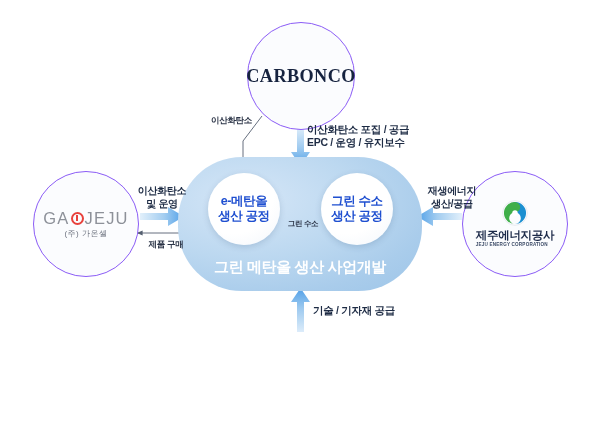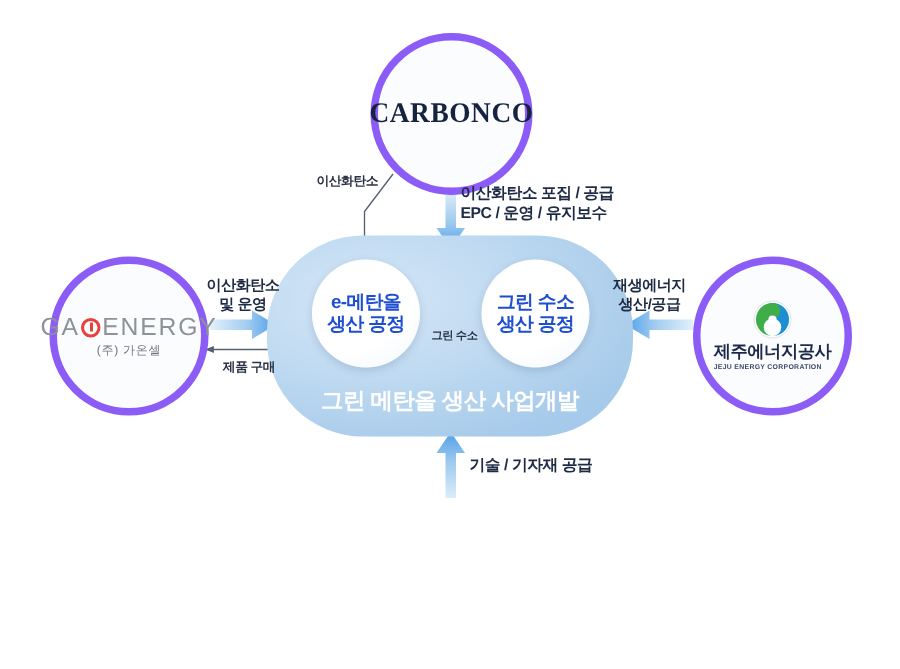--- a/index.html
+++ b/index.html
@@ -27,21 +27,21 @@
     top: 0;
     width: 600px;
     height: 446px;
   }
 
   
   .partner {
     position: absolute;
     border-radius: 50%;
     background: #fbfcfe;
-    border: 5px solid #8b5cf6;
+    border: 1px solid #8b5cf6;
     box-sizing: border-box;
     display: flex;
     flex-direction: column;
     align-items: center;
     justify-content: center;
     text-align: center;
   }
   .partner-carbonco {
     left: 247px; top: 22px;
     width: 108px; height: 108px;
@@ -230,21 +230,21 @@
     color: #2a3346;
   }
   .lbl-greenh2 {
     left: 284px; top: 219px;
     font-size: 7.5px;
     width: 38px;
     text-align: center;
     color: #2a3346;
   }
   .lbl-renewable {
-    left: 402px; top: 185px;
+    left: 421px; top: 185px;
     font-size: 10px;
     width: 62px;
     text-align: center;
   }
   .lbl-tech {
     left: 313px; top: 304px;
     font-size: 10.5px;
   }
 </style>
 </head>
@@ -324,21 +324,21 @@
 
   <div class="partner partner-carbonco">
     <div class="carbonco-word">CARBONCO</div>
   </div>
 
   <div class="partner partner-gaoncell">
     <div class="gaoncell-wrap">
       <div class="gaoncell-word">
         <span>GA</span>
         <span class="gaoncell-o"></span>
-        <span>ENERGY</span>
+        <span>JEJU</span>
       </div>
       <div class="gaoncell-sub">(주) 가온셀</div>
     </div>
   </div>
 
   <div class="partner partner-jeju">
     <div class="jeju-wrap">
       <svg width="26" height="26" viewBox="0 0 40 40">
         <circle cx="20" cy="20" r="19" fill="none" stroke="#d8dde4" stroke-width="0.8"></circle>
         <path d="M20,3 A17,17 0 0,1 20,37 A9,9 0 0,0 20,19 A8,8 0 0,1 20,3 Z" fill="#1b8fd1"></path>

